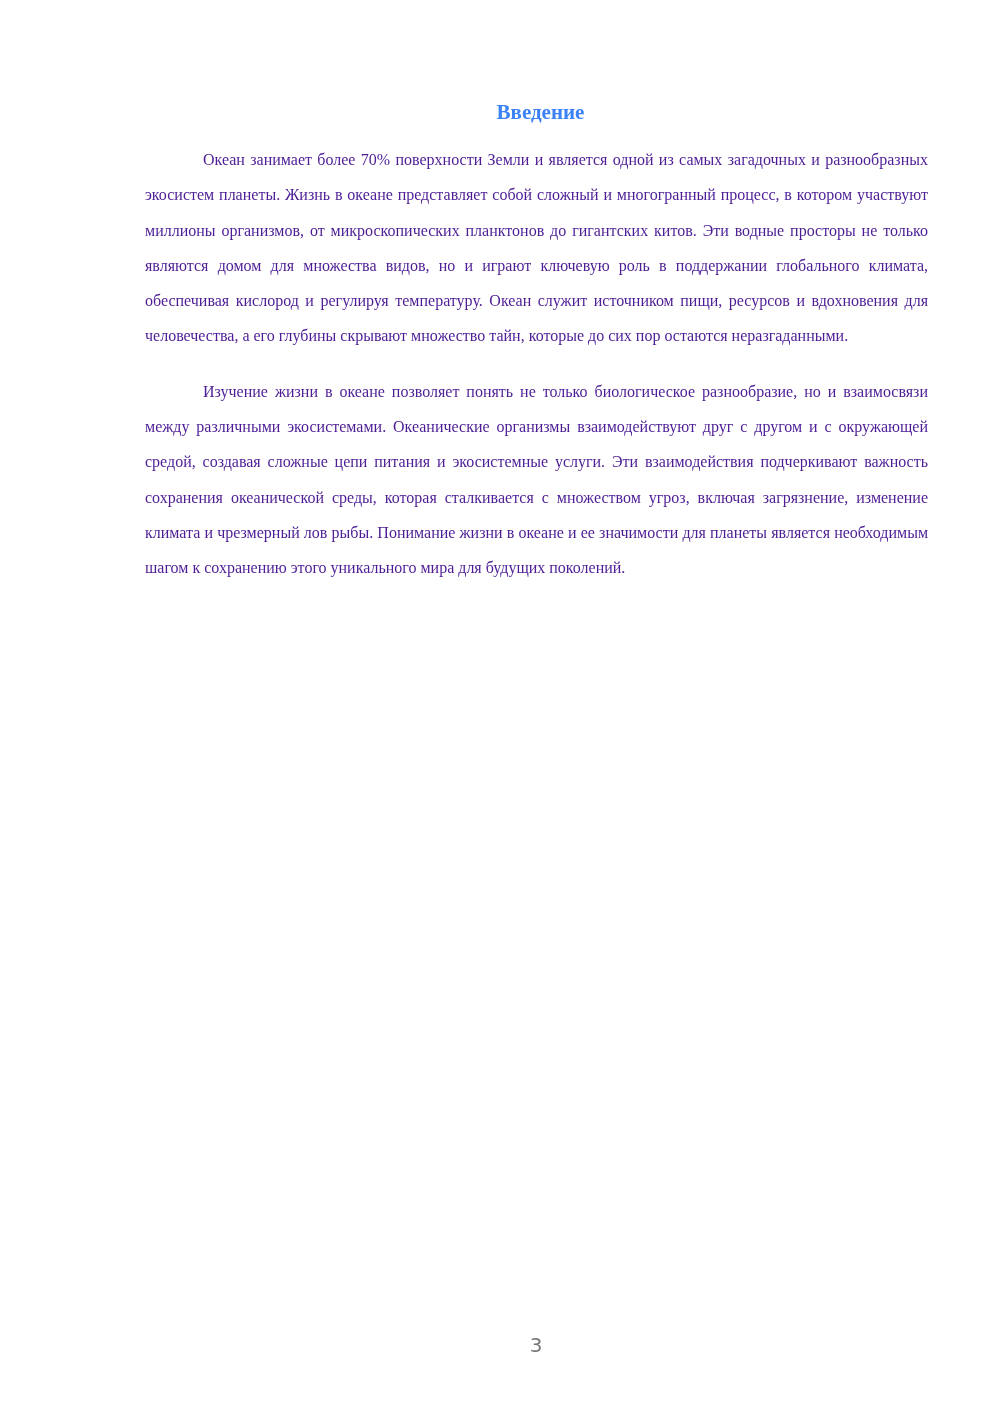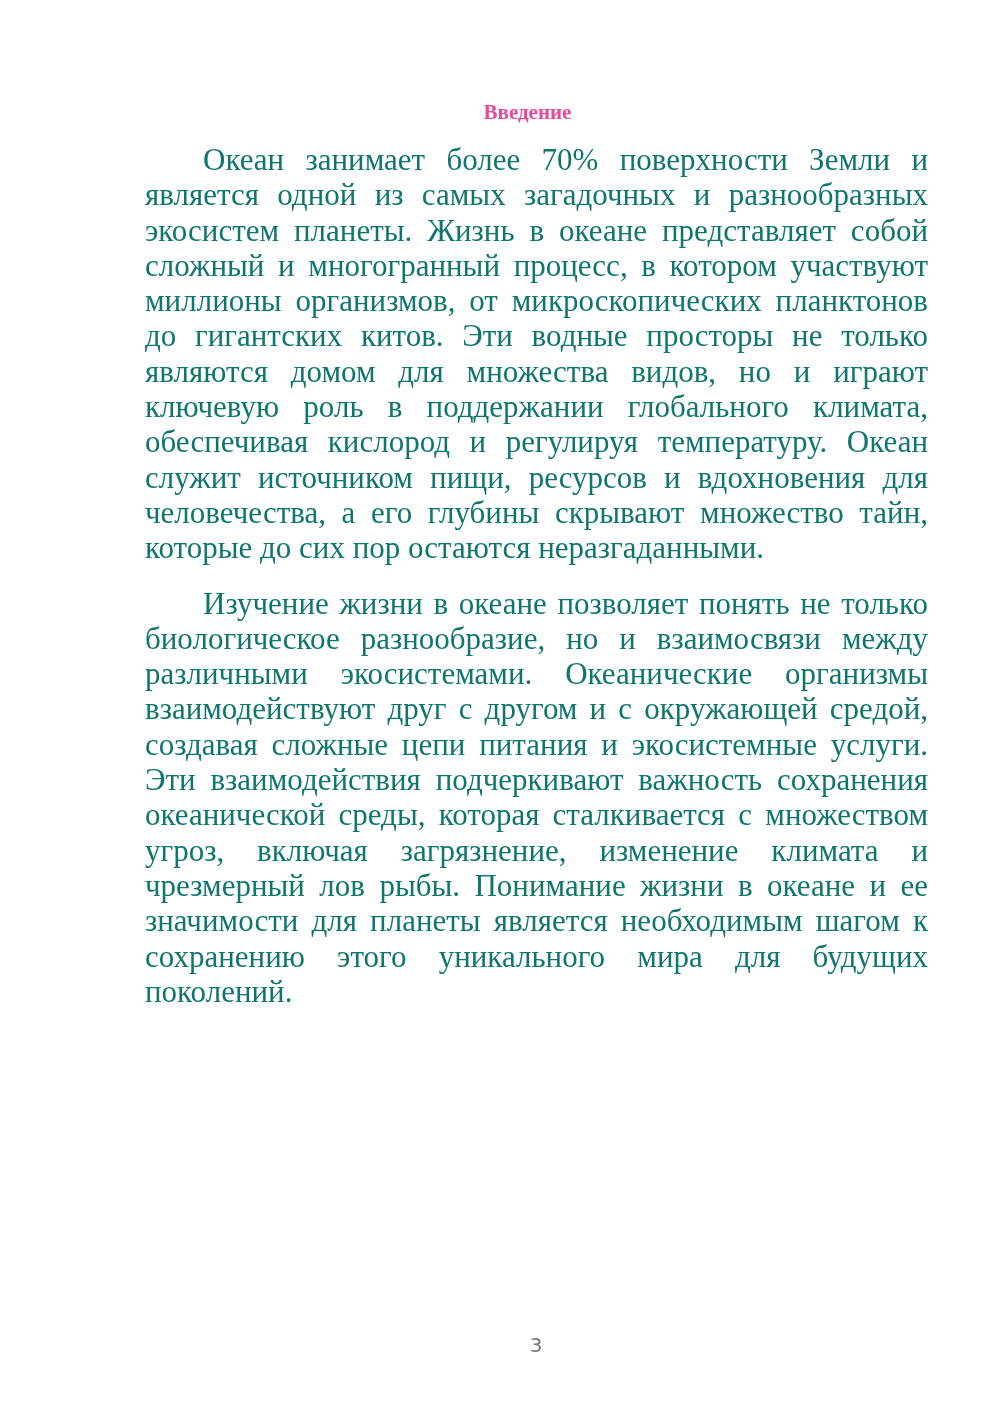--- a/index.html
+++ b/index.html
@@ -3,27 +3,27 @@
   <meta charset="utf-8">
   <style>
     html, body { margin: 0; padding: 0; background: #ffffff; }
     body { width: 1000px; height: 1414px; position: relative; overflow: hidden; }
     .page {
       position: absolute; left: 0; top: 0; width: 1000px; height: 1414px;
       background: #ffffff; color: #1a1a1a;
       font-family: "Liberation Serif", "DejaVu Serif", serif;
     }
     .title {
-      position: absolute; top: 98px; left: 136px; width: 783px;
+      position: absolute; top: 98px; left: 149px; width: 783px;
       text-align: center; font-weight: bold; font-size: 21px; line-height: 28px;
-      color: #ec4899;
+      color: #3b82f6;
     }
     .body-text {
       position: absolute; left: 145px; width: 783px; top: 142px;
-      font-size: 31px; line-height: 35.3px; color: #0f766e;
+      font-size: 16px; line-height: 35.3px; color: #4c1d95;
     }
     .para {
       margin: 0; text-align: justify; text-indent: 58px;
     }
     .para + .para { margin-top: 20px; }
     .page-number {
       position: absolute; top: 1333px; left: 0; width: 1072px;
       text-align: center; font-size: 20px; color: #777;
       font-family: "DejaVu Sans", sans-serif;
     }

